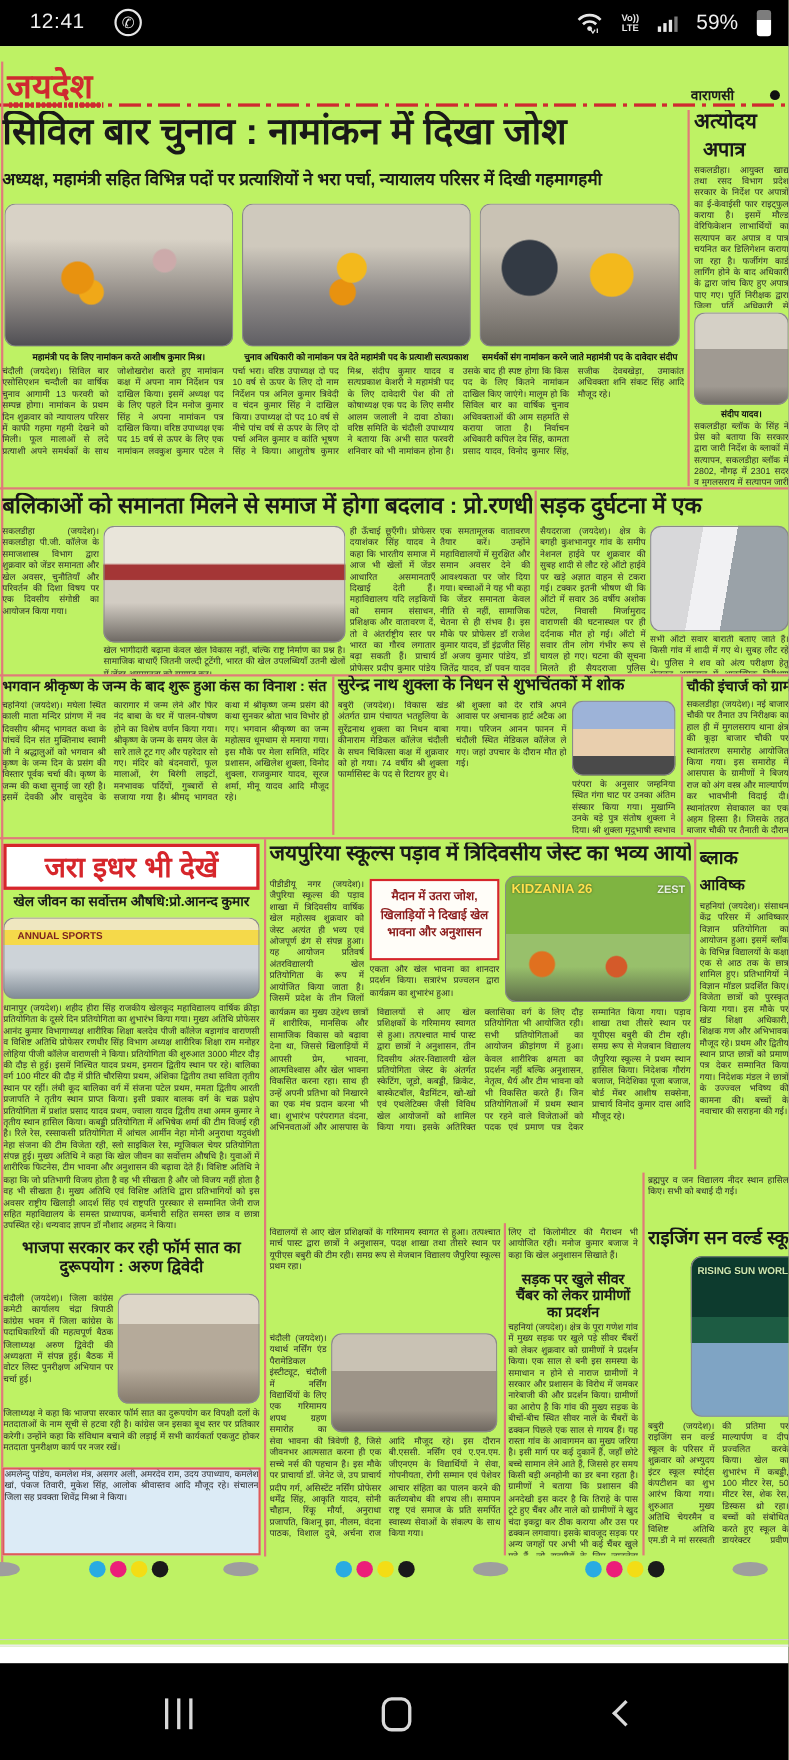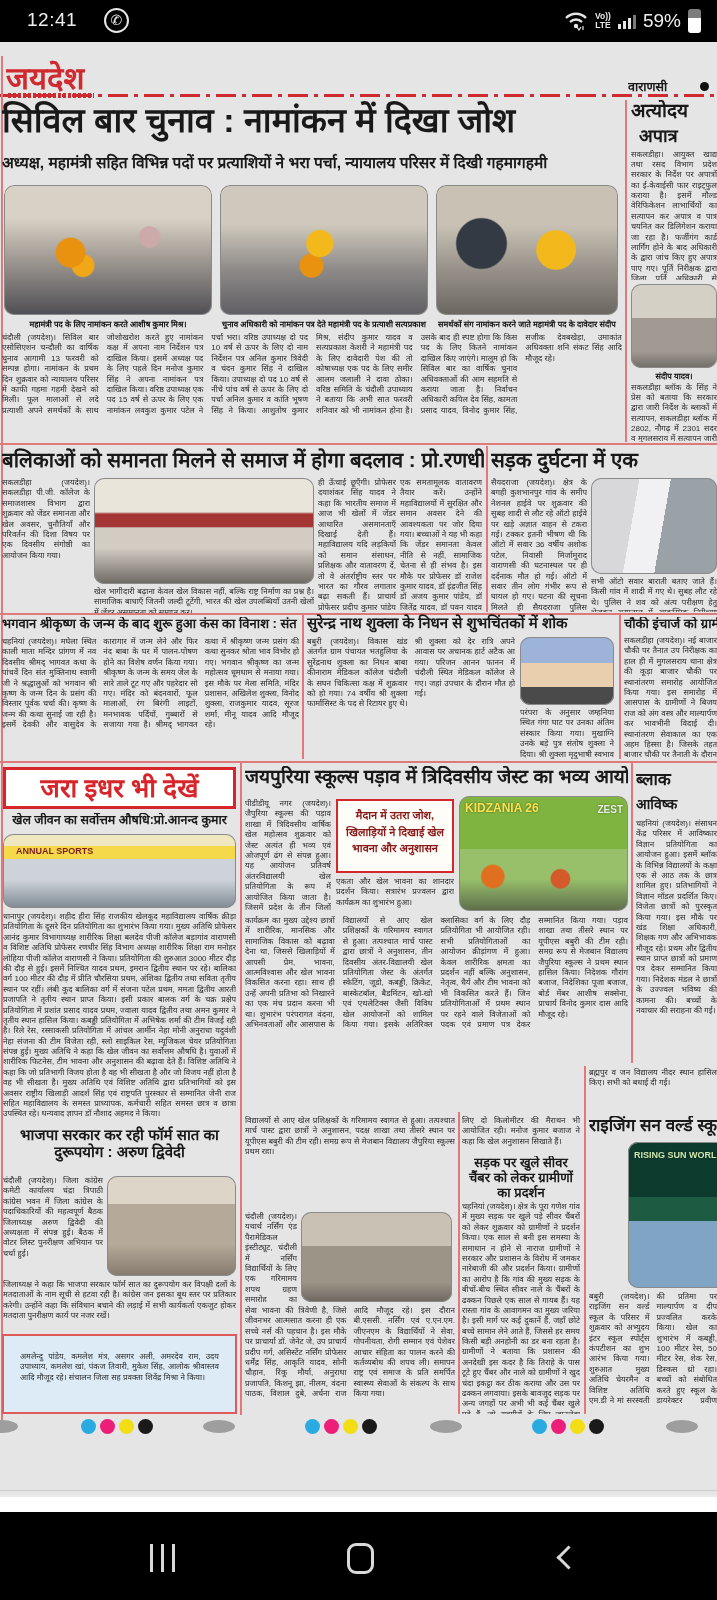--- a/index.html
+++ b/index.html
@@ -3,29 +3,29 @@
 <meta charset="utf-8">
 <style>
   *{margin:0;padding:0;box-sizing:border-box;}
   html,body{width:717px;height:1600px;}
   body{font-family:"Liberation Sans","DejaVu Sans",sans-serif;background:#000;}
   .screen{position:relative;width:717px;height:1600px;background:#fff;overflow:hidden;}
   
   .status{position:absolute;top:0;left:0;width:717px;height:42px;background:#000;color:#efefef;}
   .st-time{position:absolute;left:27px;top:9px;font-size:19px;letter-spacing:.5px;}
   .st-wa{position:absolute;left:104px;top:8px;width:25px;height:25px;border:2px solid #e6e6e6;border-radius:50%;color:#e6e6e6;font-size:14px;line-height:21px;text-align:center;}
-  .st-right{position:absolute;right:16px;top:6px;display:flex;align-items:center;gap:7px;height:30px;}
+  .st-right{position:absolute;right:16px;top:6px;display:flex;align-items:center;gap:17px;height:30px;}
   .st-net{font-size:8.5px;line-height:9px;font-weight:700;text-align:center;color:#e6e6e6;}
   .bars{display:flex;align-items:flex-end;gap:2px;height:15px;}
   .bars i{display:block;width:3px;background:#e6e6e6;}
   .bars i.dim{background:#7a7a7a;}
   .st-batt{width:13px;height:24px;border-radius:3px;background:linear-gradient(180deg,#7d7d7d 0 38%,#fff 38% 100%);}
   .st-pct{font-size:19px;color:#efefef;}
   
-  .paper{position:absolute;top:42px;left:0;width:717px;height:1455px;background:#e5e5e5;color:#191919;}
+  .paper{position:absolute;top:42px;left:0;width:717px;height:1455px;background:#bef264;color:#191919;}
   .abs{position:absolute;overflow:hidden;}
   .redline-v{position:absolute;width:2px;background:#e07a7a;}
   .redline-h{position:absolute;height:2px;background:#e07a7a;}
   .dashline{position:absolute;height:3px;background:repeating-linear-gradient(90deg,#cf2a30 0 20px,transparent 20px 26px,#cf2a30 26px 30px,transparent 30px 36px);}
   .logo{color:#cf2a30;font-family:"Liberation Serif","DejaVu Serif",serif;font-weight:800;font-size:31px;}
   .tagline{background:repeating-linear-gradient(90deg,#cf2a30 0 3px,transparent 3px 5px);height:5px;}
   .edition{font-size:28px;font-weight:700;text-align:center;}
   .city{font-size:12.5px;font-weight:700;}
   .dot{position:absolute;width:9px;height:9px;border-radius:50%;background:#111;}
   .h1{font-weight:800;white-space:nowrap;line-height:1.15;}
@@ -46,21 +46,21 @@
   .ph-portrait{background:linear-gradient(180deg,#9db3d8 0 38%,#e9cfae 38% 74%,#4a4a4a 74% 100%);}
   .ph-sports{background:linear-gradient(180deg,#efe7c0 0 16%,#f5d94a 16% 34%,#cdd3d8 34% 62%,#7f8a94 100%);}
   .ph-kidz{background:radial-gradient(circle at 20% 70%,#e0701f 0 7%,transparent 8%),radial-gradient(circle at 60% 72%,#d45a2a 0 7%,transparent 8%),linear-gradient(180deg,#7fb441 0 46%,#98c06b 46% 72%,#5d6c49 100%);}
   .ph-meeting{background:linear-gradient(180deg,#ddd6c8 0 28%,#b5aa9a 28% 68%,#857a6c 100%);}
   .ph-award{background:linear-gradient(180deg,#c9c2b4 0 38%,#9d9488 38% 78%,#6e675f 100%);}
   .ph-rising{background:linear-gradient(180deg,#0d3b2e 0 38%,#1d5c43 38% 54%,#7fa4c4 54% 100%);margin-left:39px;}
   .ph-crowdlite{background:linear-gradient(180deg,#d5d0c6 0 40%,#a09a92 40% 80%,#716c66 100%);}
   .ph-label{position:absolute;font-weight:800;color:#fff;text-shadow:0 0 2px #00000088;}
   .banner{border:3px solid #d6262b;color:#d6262b;font-weight:800;text-align:center;white-space:nowrap;overflow:hidden;background:#fff;}
   .quote{border:2px solid #d6262b;color:#8b1a1a;font-weight:800;text-align:center;font-size:11px;line-height:1.5;padding:6px 4px;background:#fffdf8;}
-  .bluebox{background:#dcebf6;border:2px solid #e05a5a;padding:16px;}
+  .bluebox{background:#dcebf6;border:2px solid #e05a5a;padding:0;}
   .ctr{text-align:center;}
   
   .oval{position:absolute;width:32px;height:13px;border-radius:50%;background:#9e9e9e;}
   .cmyk{position:absolute;display:flex;gap:4px;}
   .cmyk i{width:15px;height:15px;border-radius:50%;display:block;}
   .c-c{background:#29abe2;} .c-m{background:#ec1e79;} .c-y{background:#f3dd15;} .c-k{background:#1a1a1a;}
   .paper-edge1{position:absolute;left:0;width:717px;height:1px;background:#cdcdcd;}
   .paper-edge2{position:absolute;left:0;width:717px;height:2px;background:#ebebeb;}
   
   .nav{position:absolute;top:1512px;left:0;width:717px;height:88px;background:#000;}

